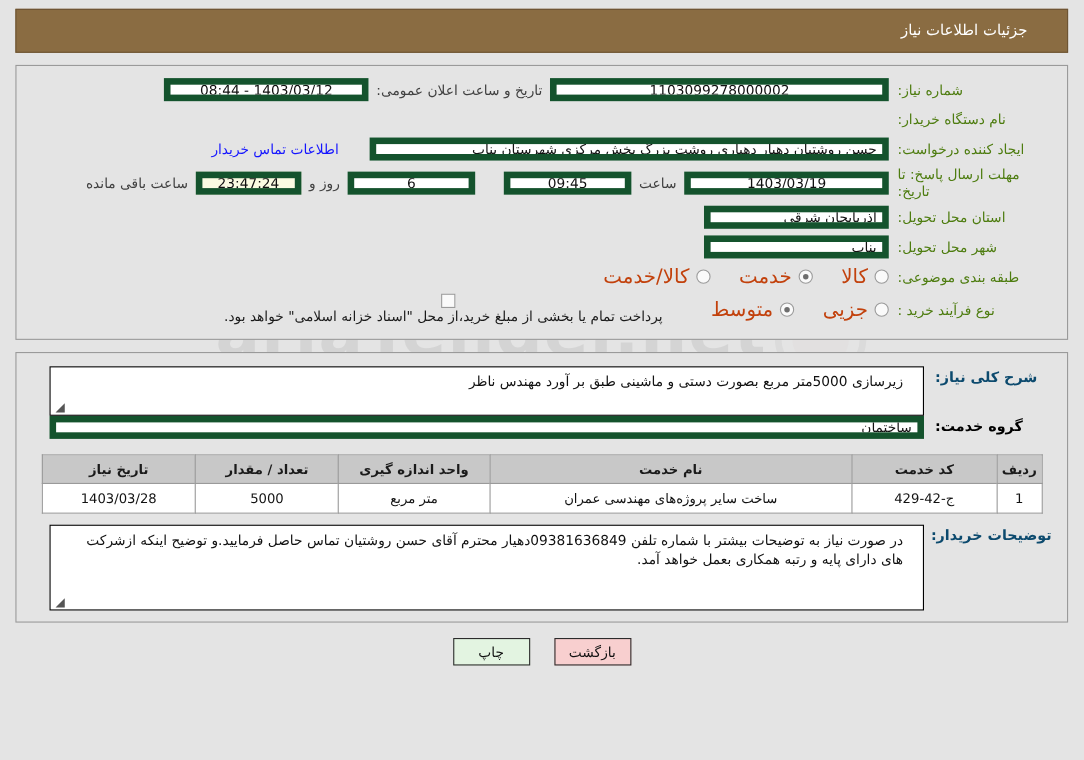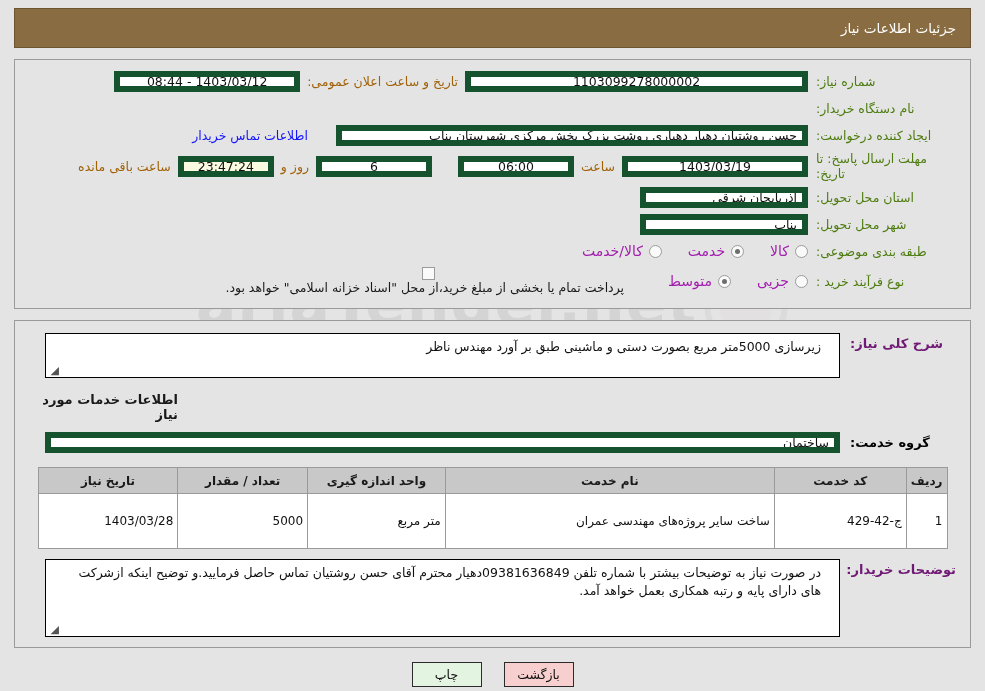--- a/index.html
+++ b/index.html
@@ -49,21 +49,21 @@
   
   .title-bar {
     margin: 8px 14px 0 14px;
     height: 40px;
     background: #8a6c42;
     border: 1px solid #6d5433;
     color: #ffffff;
     display: flex;
     align-items: center;
     justify-content: flex-start;
-    padding: 0 14px;
+    padding: 0 36px;
     font-size: 13.5px;
     position: relative;
     z-index: 2;
   }
 
   
   .panel {
     margin: 11px 14px 0 14px;
     border: 1px solid #9a9a9a;
     background: #e4e4e4;
@@ -95,34 +95,34 @@
     color: #111;
     display: flex;
     align-items: center;
     padding: 0 5px;
     overflow: hidden;
     white-space: nowrap;
   }
   .fld.center { justify-content: center; }
   .fld.right  { justify-content: flex-start; }
 
-  .f-need-no  { width: 343px; }
+  .f-need-no  { width: 308px; }
   .f-org      { width: 592px; }
   .f-creator  { width: 472px; margin-left: 20px; }
   .f-date     { width: 186px; }
   .f-time     { width: 116px; }
   .f-days     { width: 116px; }
   .f-countdown{ width: 96px; background: #fbfbe2; }
   .f-province { width: 168px; }
   .f-city     { width: 168px; }
   .f-announce { width: 186px; }
 
   .inline-lbl {
     font-size: 12.5px;
-    color: #a16207;
+    color: #404040;
     padding: 0 7px;
     white-space: nowrap;
   }
   .link {
     font-size: 12.5px;
     color: #1414ff;
     padding: 0 8px;
     white-space: nowrap;
     cursor: pointer;
   }
@@ -149,39 +149,39 @@
     position: relative;
   }
   .radio.on::after {
     content: "";
     position: absolute;
     left: 3px; top: 3px;
     width: 5px; height: 5px;
     border-radius: 50%;
     background: #6e6e6e;
   }
-  .radio-label { font-size: 14px; color: #a21caf; }
+  .radio-label { font-size: 18px; color: #c2410c; }
 
   .checkbox {
     width: 13px; height: 13px;
     border: 1px solid #9b9b9b;
     background: #fafafa;
     margin-left: 8px;
     flex: 0 0 13px;
   }
   .note-text { font-size: 12.5px; color: #1a1a1a; }
 
   
   .panel-main { padding: 12px 14px 10px 14px; }
 
   .ta-row { display: flex; align-items: flex-start; }
   .ta-label {
     font-size: 13px;
     font-weight: bold;
-    color: #701a75;
+    color: #0c4a6e;
     width: 116px;
     flex: 0 0 116px;
     text-align: left;
     padding: 3px 0 0 10px;
     white-space: nowrap;
   }
   .textarea {
     border: 1px solid #000;
     background: #fff;
     font-size: 12.5px;
@@ -239,21 +239,22 @@
     color: #1a1a1a;
     height: 26px;
     padding: 2px 4px;
     text-align: center;
   }
   table.items td {
     border: 1px solid #9a9a9a;
     font-size: 12px;
     color: #111;
     height: 26px;
-    padding: 20px 4px;
+    padding: 6px 4px;
+    text-align: center;
     background: #fff;
   }
   .c-row  { width: 34px; }
   .c-code { width: 132px; }
   .c-name { width: 330px; }
   .c-unit { width: 138px; }
   .c-qty  { width: 130px; }
   .c-date { width: 140px; }
 
   
@@ -309,21 +310,21 @@
   <div class="row">
     <div class="lbl lbl-w">ایجاد کننده درخواست:</div>
     <div class="fld f-creator right">حسن روشتیان دهیار دهیاری روشت بزرگ بخش مرکزی شهرستان بناب</div>
     <div class="link">اطلاعات تماس خریدار</div>
   </div>
 
   <div class="row">
     <div class="lbl lbl-w lbl-2line">مهلت ارسال پاسخ: تا تاریخ:</div>
     <div class="fld f-date center">1403/03/19</div>
     <div class="inline-lbl">ساعت</div>
-    <div class="fld f-time center">06:00</div>
+    <div class="fld f-time center">09:45</div>
     <div style="width:26px"></div>
     <div class="fld f-days center">6</div>
     <div class="inline-lbl">روز و</div>
     <div class="fld f-countdown center">23:47:24</div>
     <div class="inline-lbl">ساعت باقی مانده</div>
   </div>
 
   <div class="row">
     <div class="lbl lbl-w">استان محل تحویل:</div>
     <div class="fld f-province right">آذربایجان شرقی</div>
@@ -375,21 +376,20 @@
 <div class="panel panel-main">
 
   <div class="ta-row">
     <div class="ta-label">شرح کلی نیاز:</div>
     <div class="textarea ta-desc">
       <span>زیرسازی 5000متر مربع بصورت دستی و ماشینی طبق بر آورد مهندس ناظر</span>
       <span class="grip">◢</span>
     </div>
   </div>
 
-  <div class="section-head">اطلاعات خدمات مورد نیاز</div>
 
   <div class="svc-row">
     <div class="svc-label">گروه خدمت:</div>
     <div class="fld f-svcgroup right">ساختمان</div>
   </div>
 
   <table class="items">
     <thead>
       <tr>
         <th class="c-row">ردیف</th>

